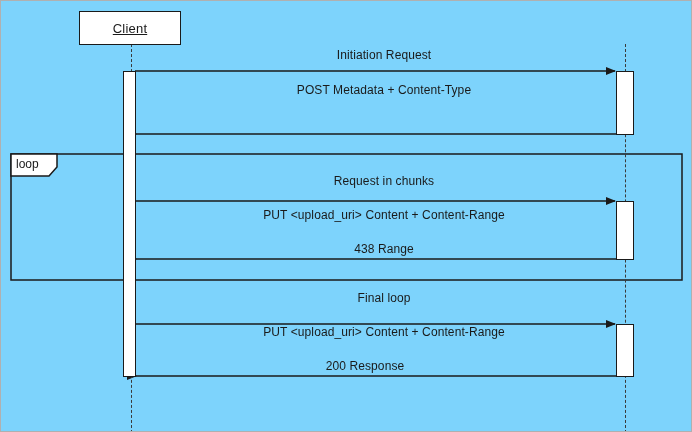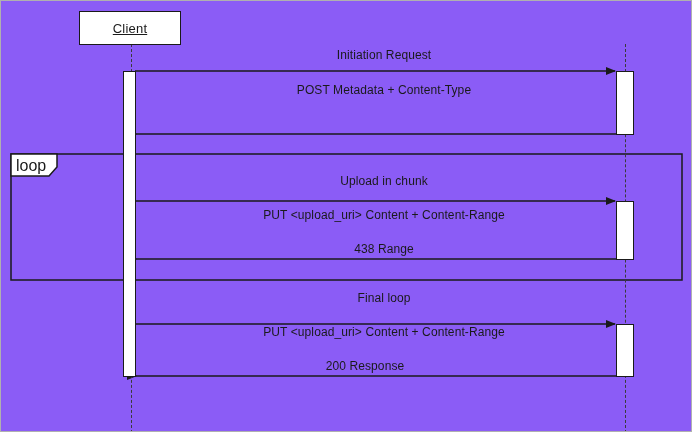--- a/index.html
+++ b/index.html
@@ -8,21 +8,21 @@
     padding: 0;
     background: #ffffff;
   }
   body {
     font-family: "Liberation Sans", sans-serif;
   }
   #canvas {
     position: relative;
     width: 692px;
     height: 432px;
-    background: #8b5cf6;
+    background: #7dd3fc;
     border: 1px solid #b0b0b0;
     box-sizing: border-box;
     overflow: hidden;
   }
   #canvas svg {
     position: absolute;
     left: 0;
     top: 0;
     width: 692px;
     height: 432px;
@@ -62,21 +62,21 @@
     position: absolute;
     font-size: 12px;
     color: #1a1a1a;
     text-align: center;
     white-space: nowrap;
     transform: translateX(-50%);
     letter-spacing: 0.1px;
   }
   .fragment-tab-label {
     position: absolute;
-    font-size: 16px;
+    font-size: 12px;
     color: #1a1a1a;
     white-space: nowrap;
   }
 </style>
 </head>
 <body>
 
 <div id="canvas">
 
   <svg viewBox="0 0 692 432">
@@ -134,21 +134,21 @@
   </div>
 
 
   <div class="fragment-tab-label" style="left:15px; top:156px;">loop</div>
 
   <div class="msg-label" style="left:383px; top:82px;">POST Metadata + Content-Type</div>
 
   <div class="msg-label" style="left:383px; top:47px;">Initiation Request</div>
 
 
-  <div class="msg-label" style="left:383px; top:173px;">Upload in chunk</div>
+  <div class="msg-label" style="left:383px; top:173px;">Request in chunks</div>
 
   <div class="msg-label" style="left:383px; top:207px;">PUT &lt;upload_uri&gt; Content + Content-Range</div>
 
   <div class="msg-label" style="left:383px; top:241px;">438 Range</div>
 
   <div class="msg-label" style="left:383px; top:290px;">Final loop</div>
 
   <div class="msg-label" style="left:383px; top:324px;">PUT &lt;upload_uri&gt; Content + Content-Range</div>
 
   <div class="msg-label" style="left:364px; top:358px;">200 Response</div>

